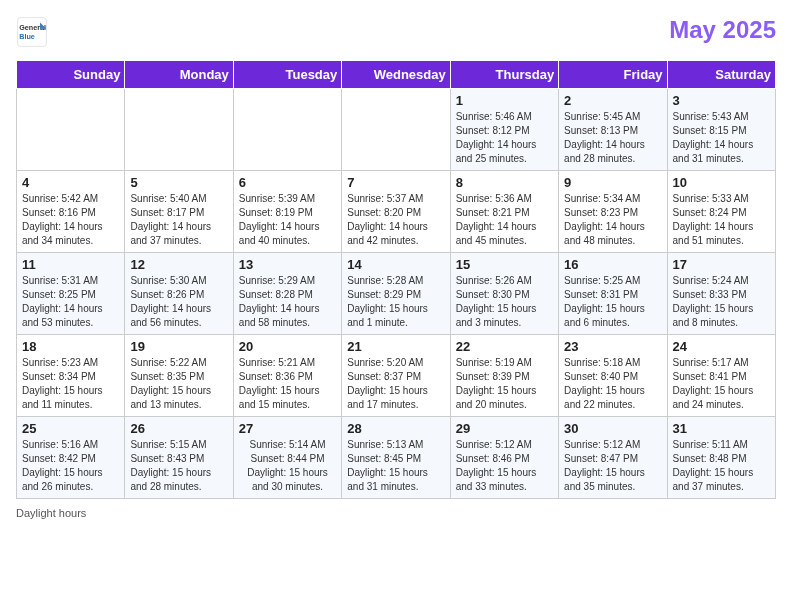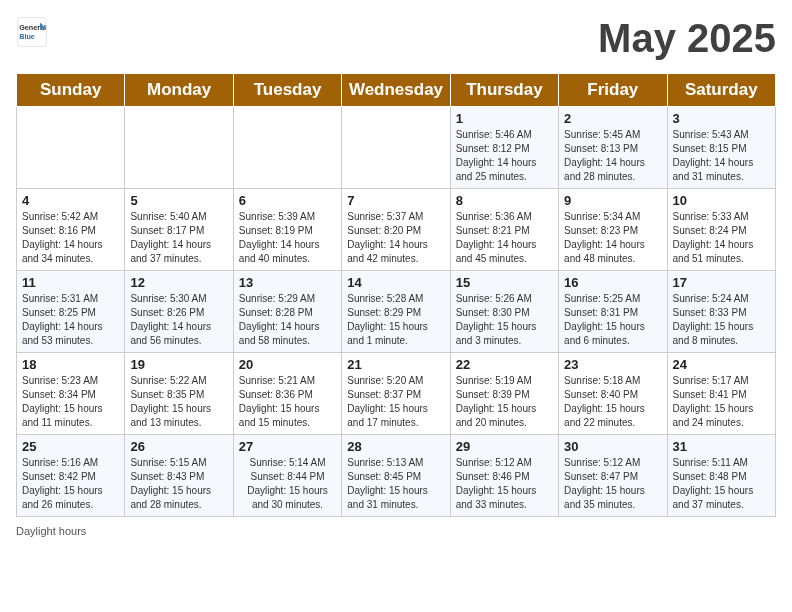--- a/index.html
+++ b/index.html
@@ -22,40 +22,40 @@
       gap: 4px;
     }
     .logo-icon {
       width: 32px;
       height: 32px;
     }
     .title-block {
       text-align: right;
     }
     .title-block h1 {
-      font-size: 40px;
+      font-size: 24px;
       font-weight: bold;
-      color: #404040;
+      color: #8b5cf6;
     }
     .title-block h2 {
       font-size: 15px;
       font-weight: normal;
       color: #444;
     }
     .calendar {
       width: 100%;
       border-collapse: collapse;
       font-size: 11px;
     }
     .calendar thead tr th {
-      background: #a16207;
+      background: #6d28d9;
       color: #fff;
       padding: 6px 4px;
-      text-align: center;
-      font-size: 17px;
+      text-align: right;
+      font-size: 13px;
       font-weight: bold;
       border: 1px solid #fff;
     }
     .calendar tbody tr td {
       vertical-align: top;
       padding: 4px 5px;
       border: 1px solid #ccc;
       width: calc(100% / 7);
       height: 82px;
       background: #fff;

